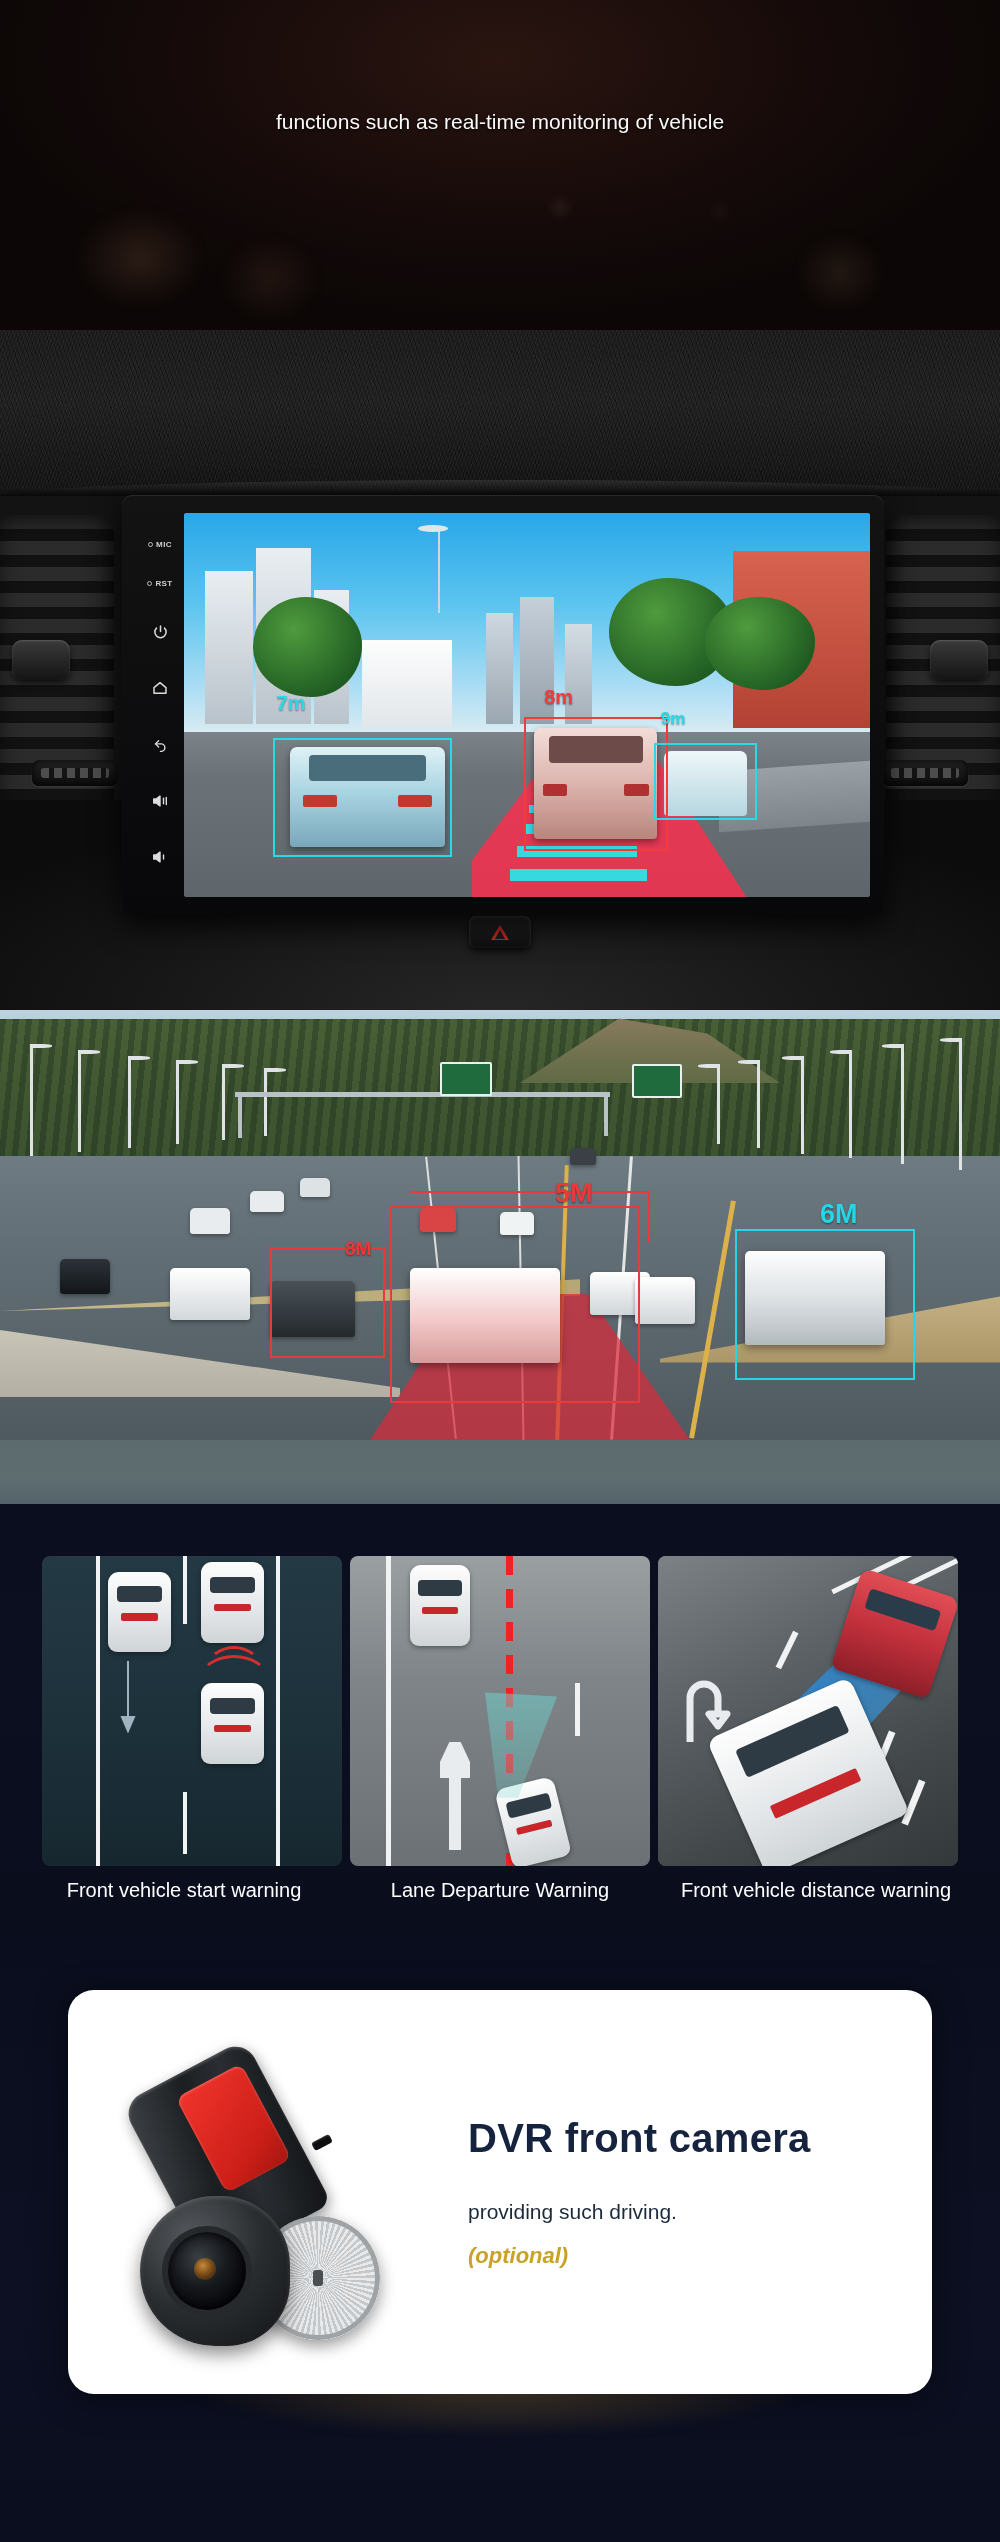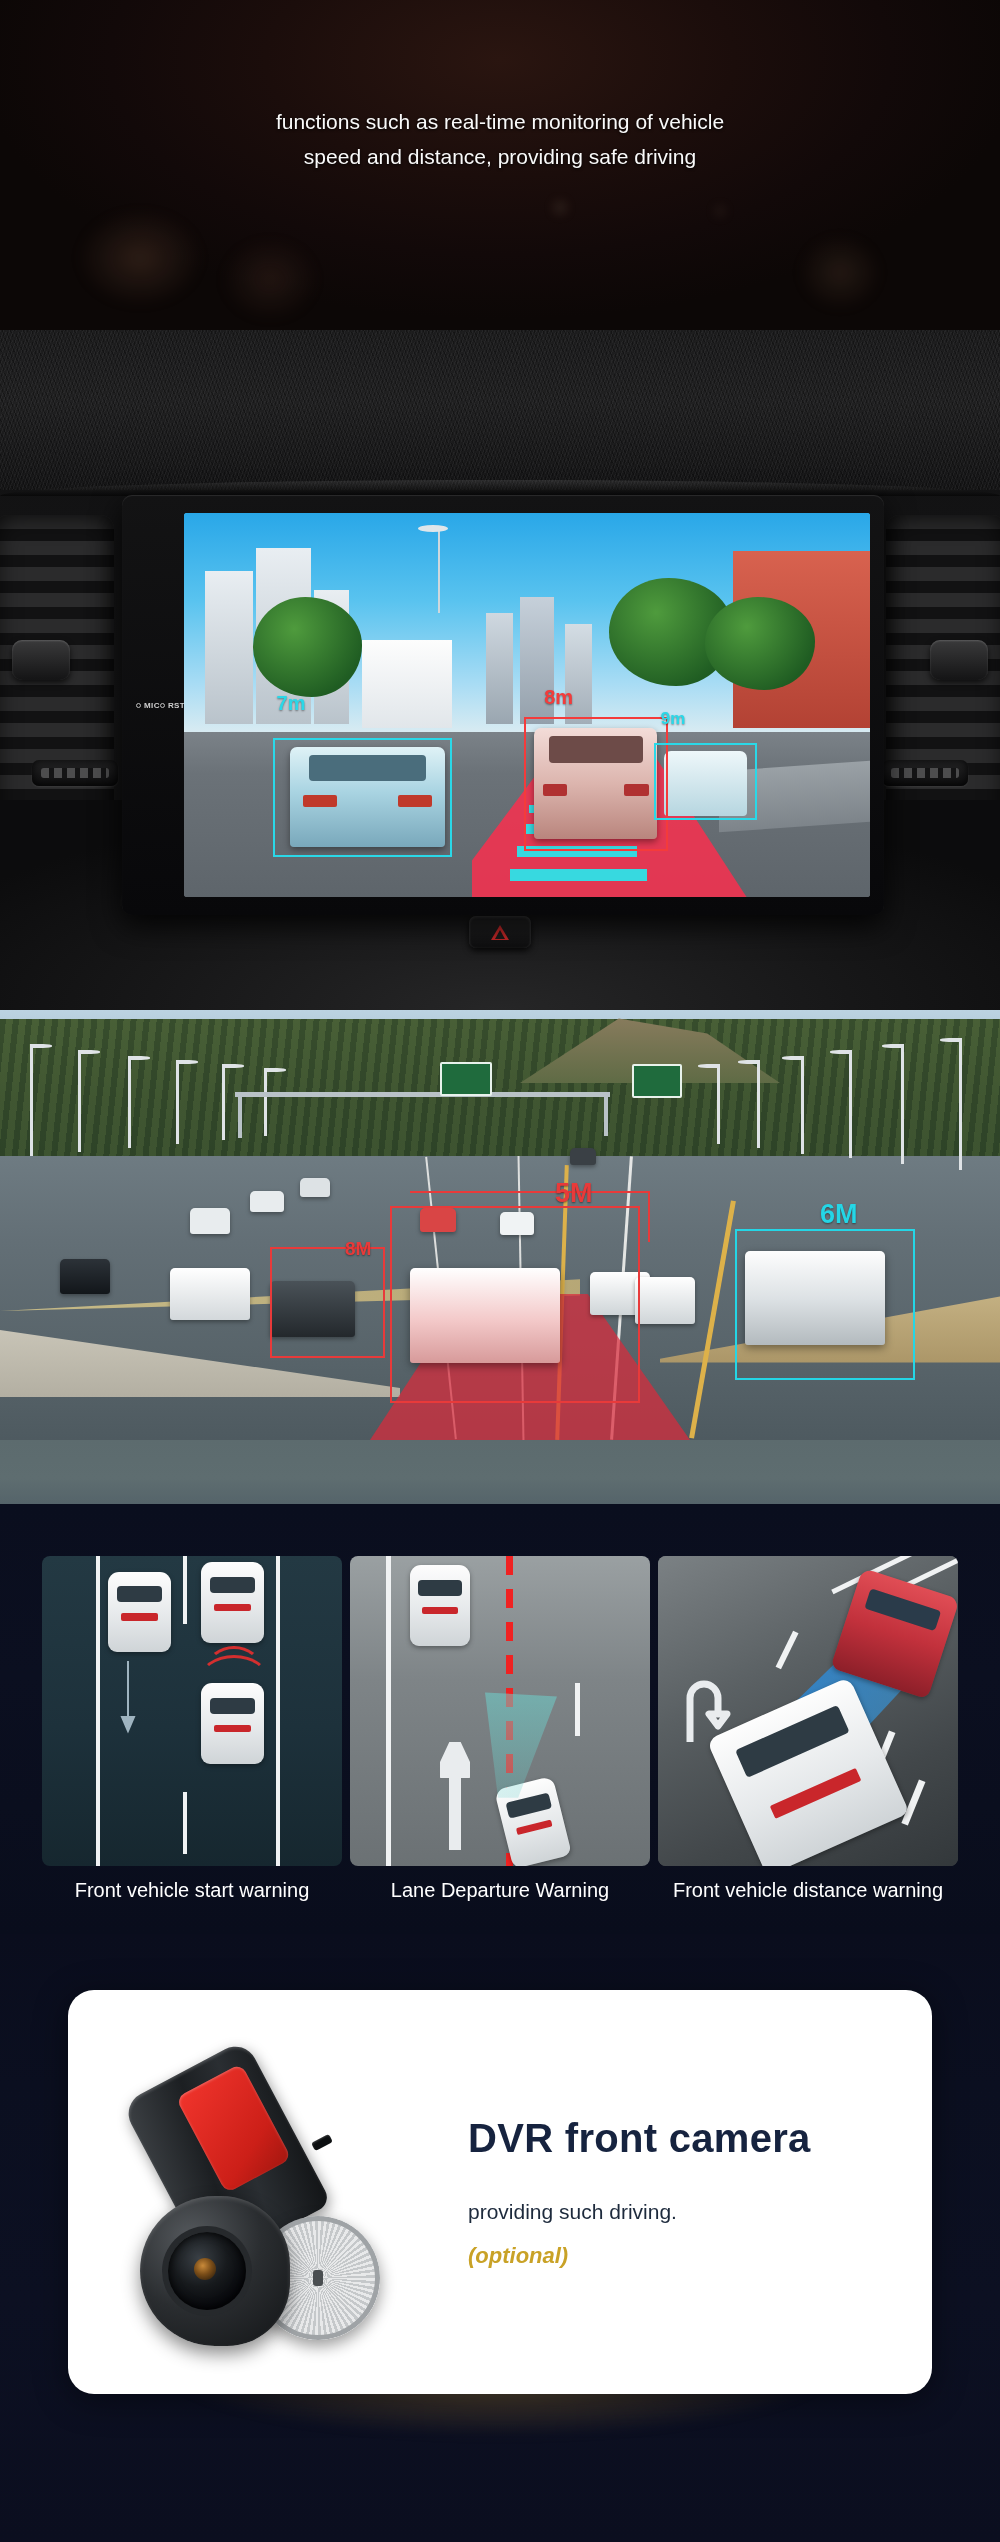--- a/index.html
+++ b/index.html
@@ -131,21 +131,21 @@
   
   .headunit{
     position:absolute; left:122px; top:165px; width:762px; height:420px;
     background:linear-gradient(180deg,#131314,#08080a);
     border-radius:10px;
     box-shadow:0 10px 30px rgba(0,0,0,.85), inset 0 1px 1px rgba(255,255,255,.10);
     padding:18px 14px 18px 62px;
   }
   .hu-buttons{
     position:absolute; left:14px; top:18px; width:48px; height:384px;
-    display:flex; align-items:center;
+    display:flex; flex-direction:column; align-items:center;
     justify-content:space-around; padding:12px 0;
   }
   .hu-btn{ width:26px;height:26px; display:flex;align-items:center;justify-content:center;
            color:#d8d8d8; font-size:11px; }
   .hu-btn svg{ display:block; }
   .hu-lbl{ font-size:8px; letter-spacing:.4px; color:#cfcfcf; font-weight:bold;
            display:flex; align-items:center; gap:3px; }
   .hu-lbl .dot{ width:5px;height:5px;border-radius:50%;border:1px solid #bdbdbd; }
 
   .hu-screen{
@@ -259,21 +259,21 @@
   .minicar{position:absolute;border-radius:11px 11px 9px 9px;
            background:linear-gradient(180deg,#fdfdfd 0%, #e6e9eb 55%, #cfd4d7 100%);
            box-shadow:0 2px 5px rgba(0,0,0,.35);}
   .minicar .wind{position:absolute;left:14%;width:72%;height:20%;border-radius:4px;
                  background:#2e3b44;}
   .minicar .lights{position:absolute;left:20%;width:60%;height:9%;border-radius:2px;
                    background:#c9262b;}
   .wave{position:absolute;border:3px solid #d32f2f;border-radius:50%;
         border-bottom-color:transparent;border-left-color:transparent;border-right-color:transparent;}
   .fc-labels{position:absolute;left:0;top:372px;width:1000px;height:40px;
-             display:flex;justify-content:center;gap:8px;}
+             display:flex;justify-content:center;gap:16px;}
   .fc-label{width:300px;text-align:center;color:#ffffff;font-size:20px;line-height:28px;}
 
   
   .dvr{
     position:absolute; left:0; top:1934px; width:1000px; height:608px;
     background:linear-gradient(180deg,#0a0d1d 0%, #0b0f20 25%, #0c1022 60%, #0b0e1f 100%);
     overflow:hidden;
   }
   .dvr-glow{
     position:absolute;left:60px;top:420px;width:880px;height:180px;
@@ -327,21 +327,20 @@
 </style>
 </head>
 <body>
 
 <div class="page">
 
   <section class="hero">
     <div class="hero-bgblur"></div>
     <div class="hero-sub">
       <span>functions such as real-time monitoring of vehicle</span>
-      <span>speed and distance, providing safe driving</span>
     </div>
   </section>
 
   <section class="dash">
     <div class="dash-top-pad"></div>
     <div class="dash-top-edge"></div>
 
     <div class="vent left">
       <div class="vent-slats"></div>
       <div class="vent-knob"></div>

